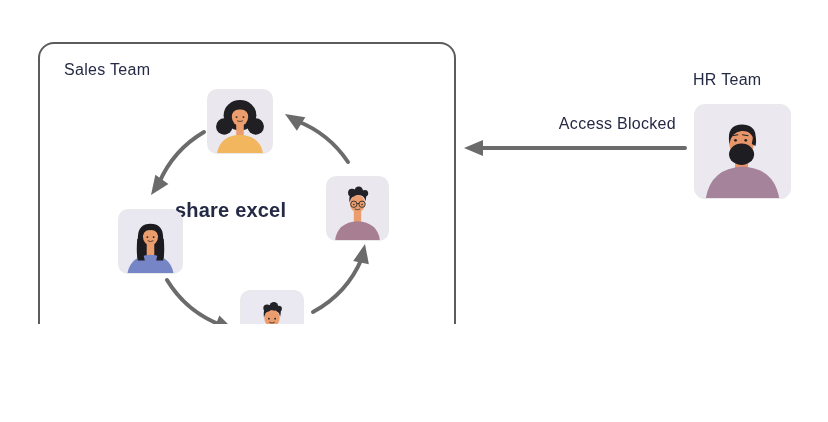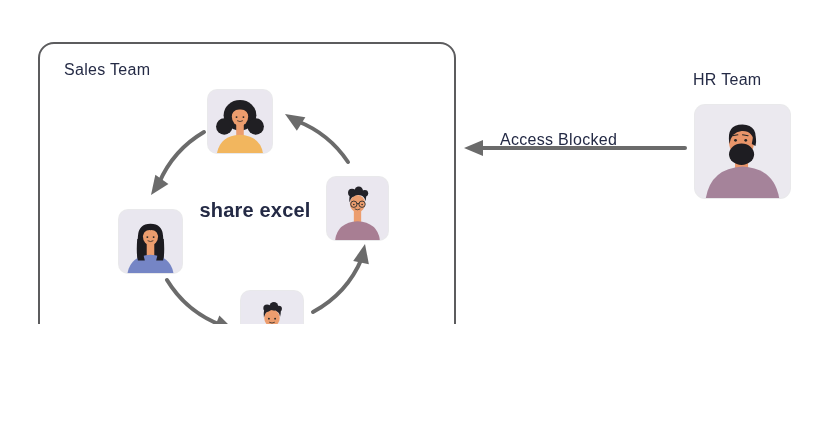--- a/index.html
+++ b/index.html
@@ -4,22 +4,22 @@
 <style>
   html,body{margin:0;padding:0;}
   body{font-family:"Liberation Sans",sans-serif;background:#ffffff;}
   .canvas{position:relative;width:828px;height:324px;overflow:hidden;background:#fff;
           color:var(--text,#242a45);}
   .sales-box{position:absolute;left:38px;top:42px;width:418px;height:336px;
              border:2px solid var(--box-border,#5c5c5e);border-radius:16px;box-sizing:border-box;background:#fff;}
   .label{color:var(--text,#242a45);letter-spacing:.3px;font-weight:500;}
   .sales-label{position:absolute;left:64px;top:61px;font-size:16px;}
   .hr-label{position:absolute;left:693px;top:71px;width:99px;font-size:16px;}
-  .access-label{position:absolute;left:500px;top:115px;width:176px;text-align:left;font-size:16px;margin-top:16px;}
-  .center-text{position:absolute;left:175px;top:197px;width:160px;text-align:center;
+  .access-label{position:absolute;left:500px;top:115px;width:176px;text-align:right;font-size:16px;}
+  .center-text{position:absolute;left:175px;top:197px;width:160px;text-align:left;
                font-size:20px;font-weight:600;line-height:1.3;letter-spacing:.2px;}
   .avatar{position:absolute;border-radius:9px;overflow:hidden;box-shadow:0 0 0 1px rgba(40,40,60,.10);}
   .avatar svg{display:block;width:100%;height:100%;}
   .avatar-top{left:208px;top:90px;width:64px;height:63px;}
   .avatar-left{left:119px;top:210px;width:63px;height:63px;}
   .avatar-bottom{left:241px;top:291px;width:62px;height:64px;}
   .avatar-right{left:327px;top:177px;width:61px;height:63px;}
   .avatar-hr{left:695px;top:105px;width:95px;height:93px;border-radius:10px;}
   .arrows{position:absolute;left:0;top:0;width:828px;height:422px;pointer-events:none;}
   .arrow-line{fill:none;stroke:var(--arrow,#6b6b6b);stroke-width:4;stroke-linecap:round;}

